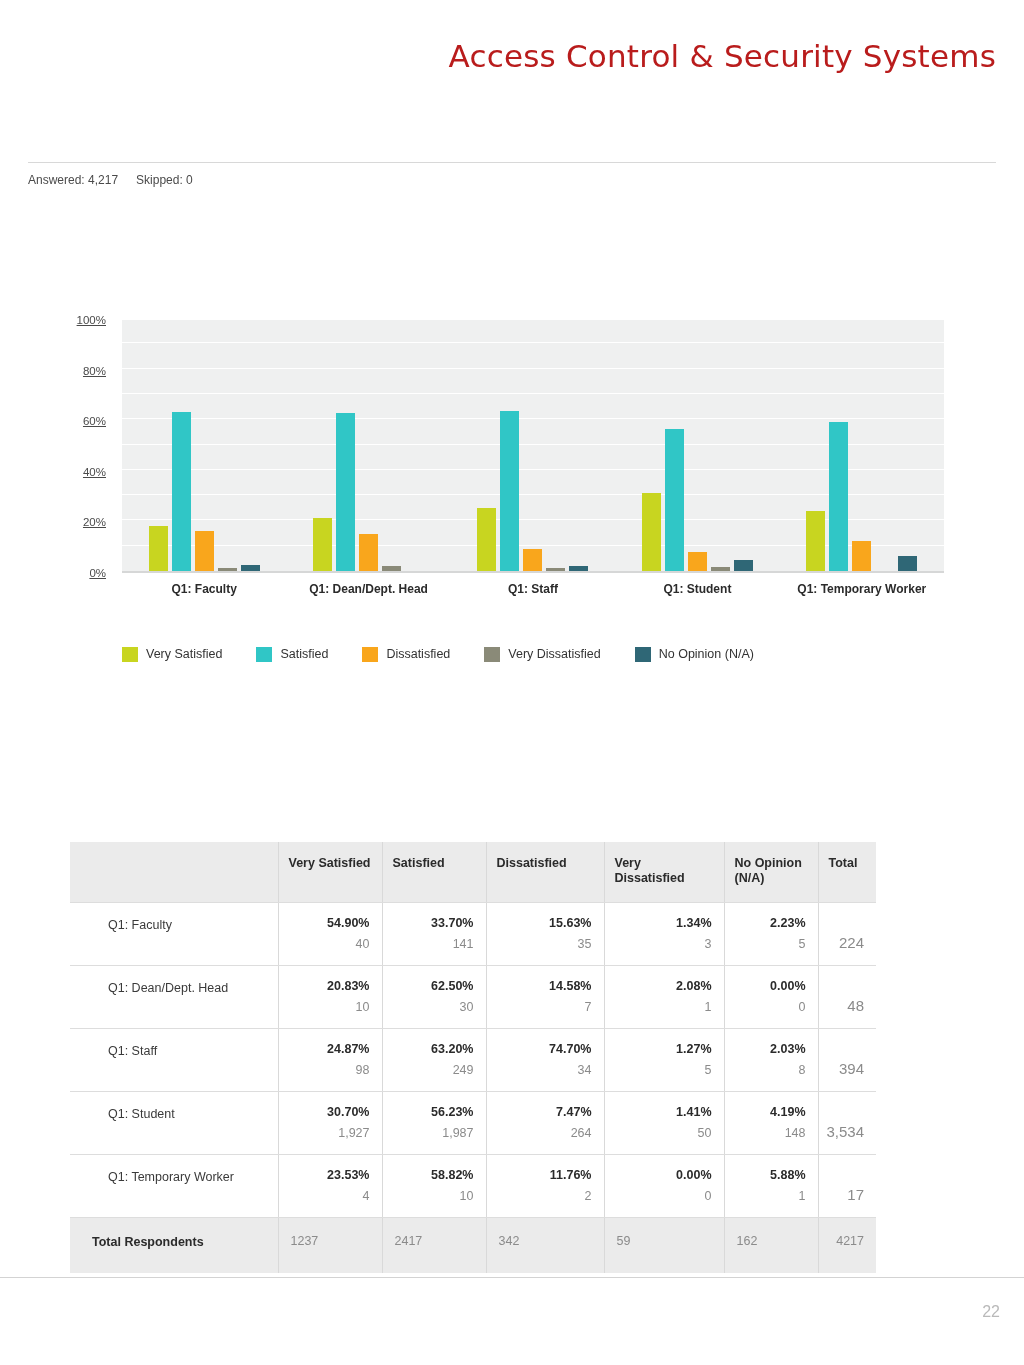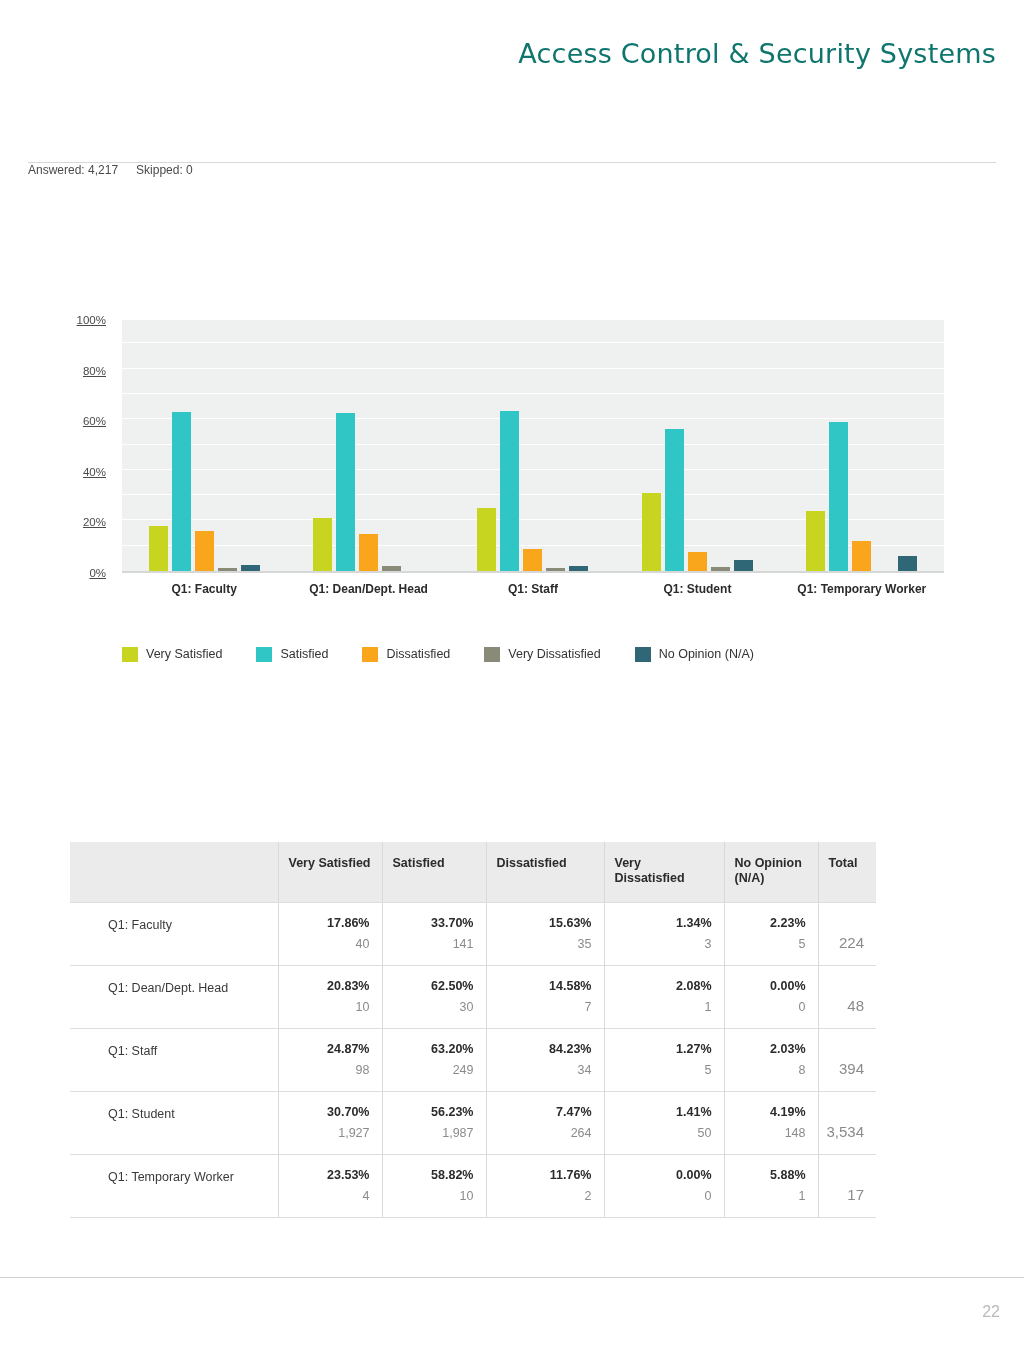--- a/index.html
+++ b/index.html
@@ -14,42 +14,43 @@
   }
 
   
   .slide-title-bar {
     position: absolute;
     top: 38px; left: 0; width: 1024px;
     text-align: right;
     padding-right: 28px;
   }
   .slide-title {
-    font-size: 27px;
+    font-size: 31px;
     font-weight: 400;
-    color: #0f766e;
+    color: #b91c1c;
     letter-spacing: 0.2px;
     font-family: "DejaVu Sans", sans-serif;
   }
 
   
   .q-block { position: absolute; top: 150px; left: 28px; width: 968px; }
   .q-title {
     font-size: 23px;
     font-weight: bold;
     color: #2b2b2b;
     font-family: "Liberation Sans", sans-serif;
     letter-spacing: -0.2px;
   }
   .q-rule {
     margin-top: 12px;
     border-bottom: 1px solid #d8d8d8;
     width: 968px;
   }
   .q-meta {
+    margin-top: 10px;
     font-size: 12px;
     color: #4a4a4a;
   }
   .q-meta .sk { margin-left: 18px; }
 
   
   .chart-wrap {
     position: absolute;
     top: 310px;
     left: 62px;
@@ -358,21 +359,21 @@
           <th>Dissatisfied</th>
           <th>Very Dissatisfied</th>
           <th>No Opinion (N/A)</th>
           <th>Total</th>
         </tr>
     </thead>
     <tbody id="tbody">
         <tr>
           <td class="rowlab">Q1: Faculty</td>
           <td class="val">
-            <span class="pct">17.86%</span>
+            <span class="pct">54.90%</span>
             <span class="cnt">40</span>
           </td>
           <td class="val">
             <span class="pct">33.70%</span>
             <span class="cnt">141</span>
           </td>
           <td class="val">
             <span class="pct">15.63%</span>
             <span class="cnt">35</span>
           </td>
@@ -414,21 +415,21 @@
           <td class="rowlab">Q1: Staff</td>
           <td class="val">
             <span class="pct">24.87%</span>
             <span class="cnt">98</span>
           </td>
           <td class="val">
             <span class="pct">63.20%</span>
             <span class="cnt">249</span>
           </td>
           <td class="val">
-            <span class="pct">84.23%</span>
+            <span class="pct">74.70%</span>
             <span class="cnt">34</span>
           </td>
           <td class="val">
             <span class="pct">1.27%</span>
             <span class="cnt">5</span>
           </td>
           <td class="val">
             <span class="pct">2.03%</span>
             <span class="cnt">8</span>
           </td>
@@ -474,19 +475,28 @@
           </td>
           <td class="val">
             <span class="pct">0.00%</span>
             <span class="cnt">0</span>
           </td>
           <td class="val">
             <span class="pct">5.88%</span>
             <span class="cnt">1</span>
           </td>
           <td class="total">17</td>
+        </tr>
+        <tr class="totals">
+          <td class="rowlab">Total Respondents</td>
+          <td class="val">1237</td>
+          <td class="val">2417</td>
+          <td class="val">342</td>
+          <td class="val">59</td>
+          <td class="val">162</td>
+          <td class="total">4217</td>
         </tr>
       </tbody>
   </table>
 </div>
 
 <div class="footer-rule"></div>
 <div class="page-num">22</div>
 
 </body></html>

